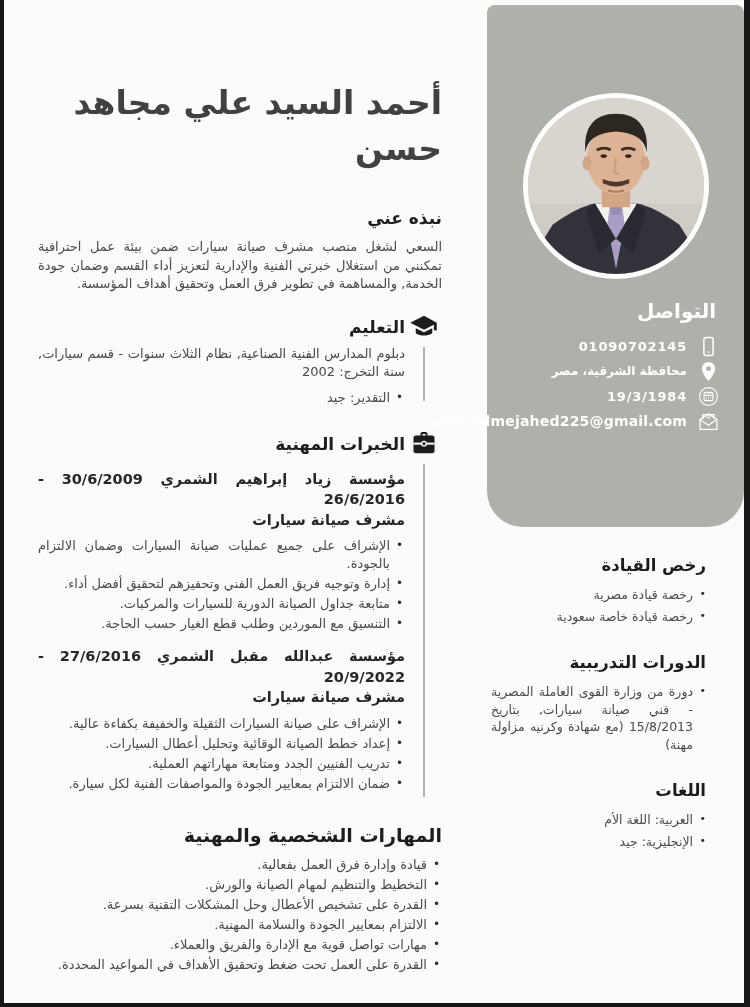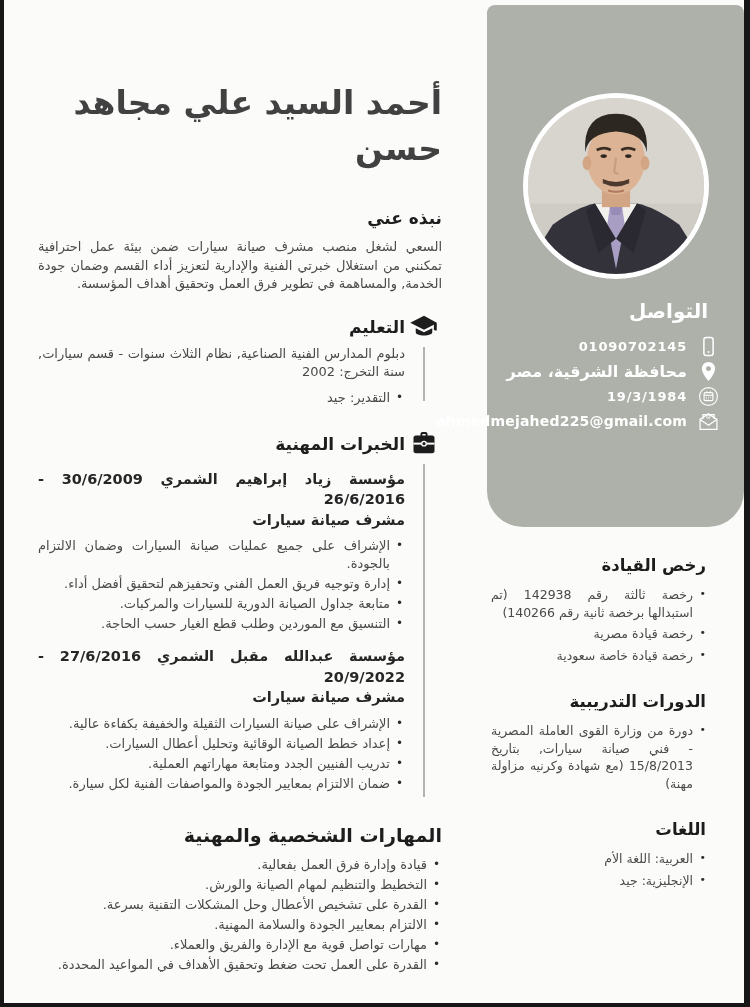--- a/index.html
+++ b/index.html
@@ -47,26 +47,26 @@
 
   
   .side{position:absolute;left:487px;top:5px;width:257px;z-index:5;}
   .panel{height:522px;background:#aeb1aa;border-radius:8px 8px 36px 36px;position:relative;}
   .photo{
     position:absolute;top:88px;left:50%;transform:translateX(-50%);
     width:176px;height:176px;border-radius:50%;border:5px solid #ffffff;
     overflow:hidden;background:#d7d3cd;
   }
   .photo svg{display:block;width:100%;height:100%;}
-  .contact-title{position:absolute;top:293px;right:36px;margin:0;color:#fff;font-size:20px;font-weight:bold;line-height:26px;}
+  .contact-title{position:absolute;top:293px;right:28px;margin:0;color:#fff;font-size:20px;font-weight:bold;line-height:26px;}
   .c-rows{position:absolute;top:330px;right:24px;left:10px;display:flex;flex-direction:column;gap:2px;}
   .c-row{display:flex;align-items:center;gap:10px;}
   .c-icon{width:23px;height:23px;flex-shrink:0;}
   .c-icon svg{display:block;width:100%;height:100%;}
-  .c-text{color:#fff;font-size:16px;font-weight:bold;line-height:15px;}
+  .c-text{color:#fff;font-size:12px;font-weight:bold;line-height:15px;}
   .c-text.num{direction:ltr;font-size:13px;letter-spacing:.8px;}
   .c-text.ltr{direction:ltr;font-size:14px;letter-spacing:.2px;}
 
   .side-lower{margin-top:28px;padding:0 38px 0 4px;}
   .side-lower h2{font-size:16.5px;font-weight:bold;color:#1c1c1c;margin:0 0 9px;line-height:22px;text-align:right;}
   .side-lower section{margin-bottom:27px;}
   ul.sblt{list-style:none;margin:0;padding:0;}
   ul.sblt li{position:relative;padding-right:13px;font-size:12.5px;line-height:17.5px;color:#4a4a4a;text-align:justify;margin-bottom:4px;}
   ul.sblt li::before{content:"•";position:absolute;right:0;top:-1px;font-size:11px;color:#2e2e2e;}
 </style>
@@ -248,21 +248,20 @@
         <span class="c-text ltr">ahmedmejahed225@gmail.com</span>
       </div>
     </div>
   </div>
 
   <div class="side-lower">
 
     <section>
       <h2>رخص القيادة</h2>
       <ul class="sblt">
-        <li>رخصة ثالثة رقم 142938 (تم استبدالها برخصة ثانية رقم 140266)</li>
         <li>رخصة قيادة مصرية</li>
         <li>رخصة قيادة خاصة سعودية</li>
       </ul>
     </section>
 
     <section>
       <h2>الدورات التدريبية</h2>
       <ul class="sblt">
         <li>دورة من وزارة القوى العاملة المصرية - فني صيانة سيارات, بتاريخ 15/8/2013 (مع شهادة وكرنيه مزاولة مهنة)</li>
       </ul>

